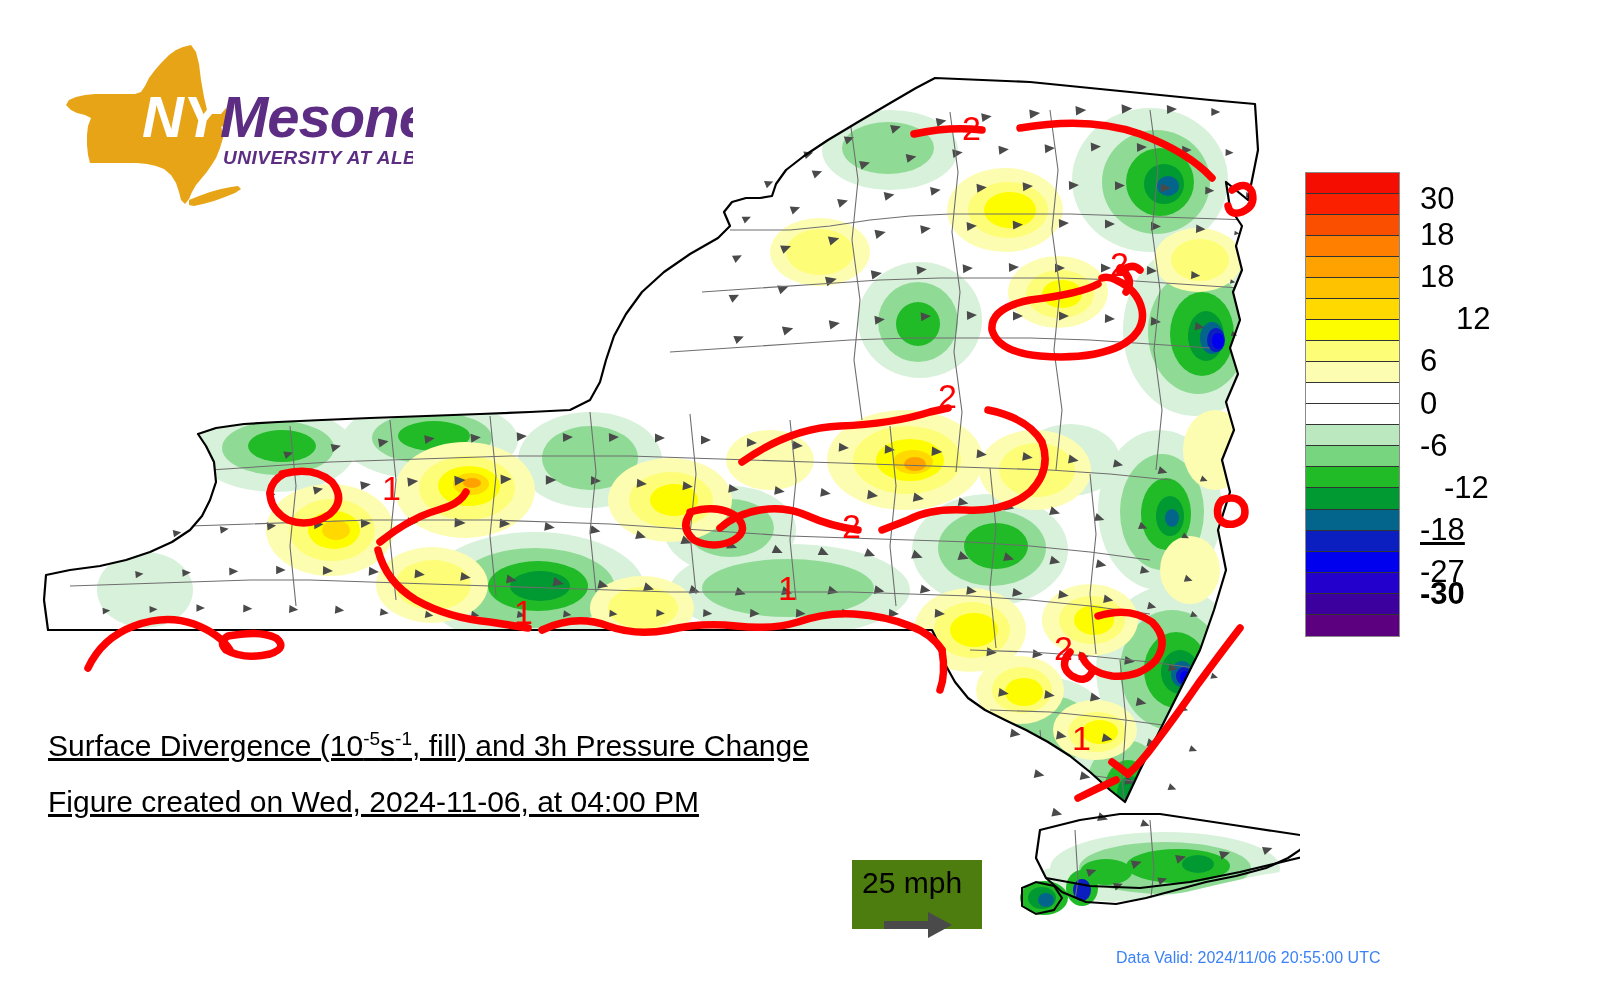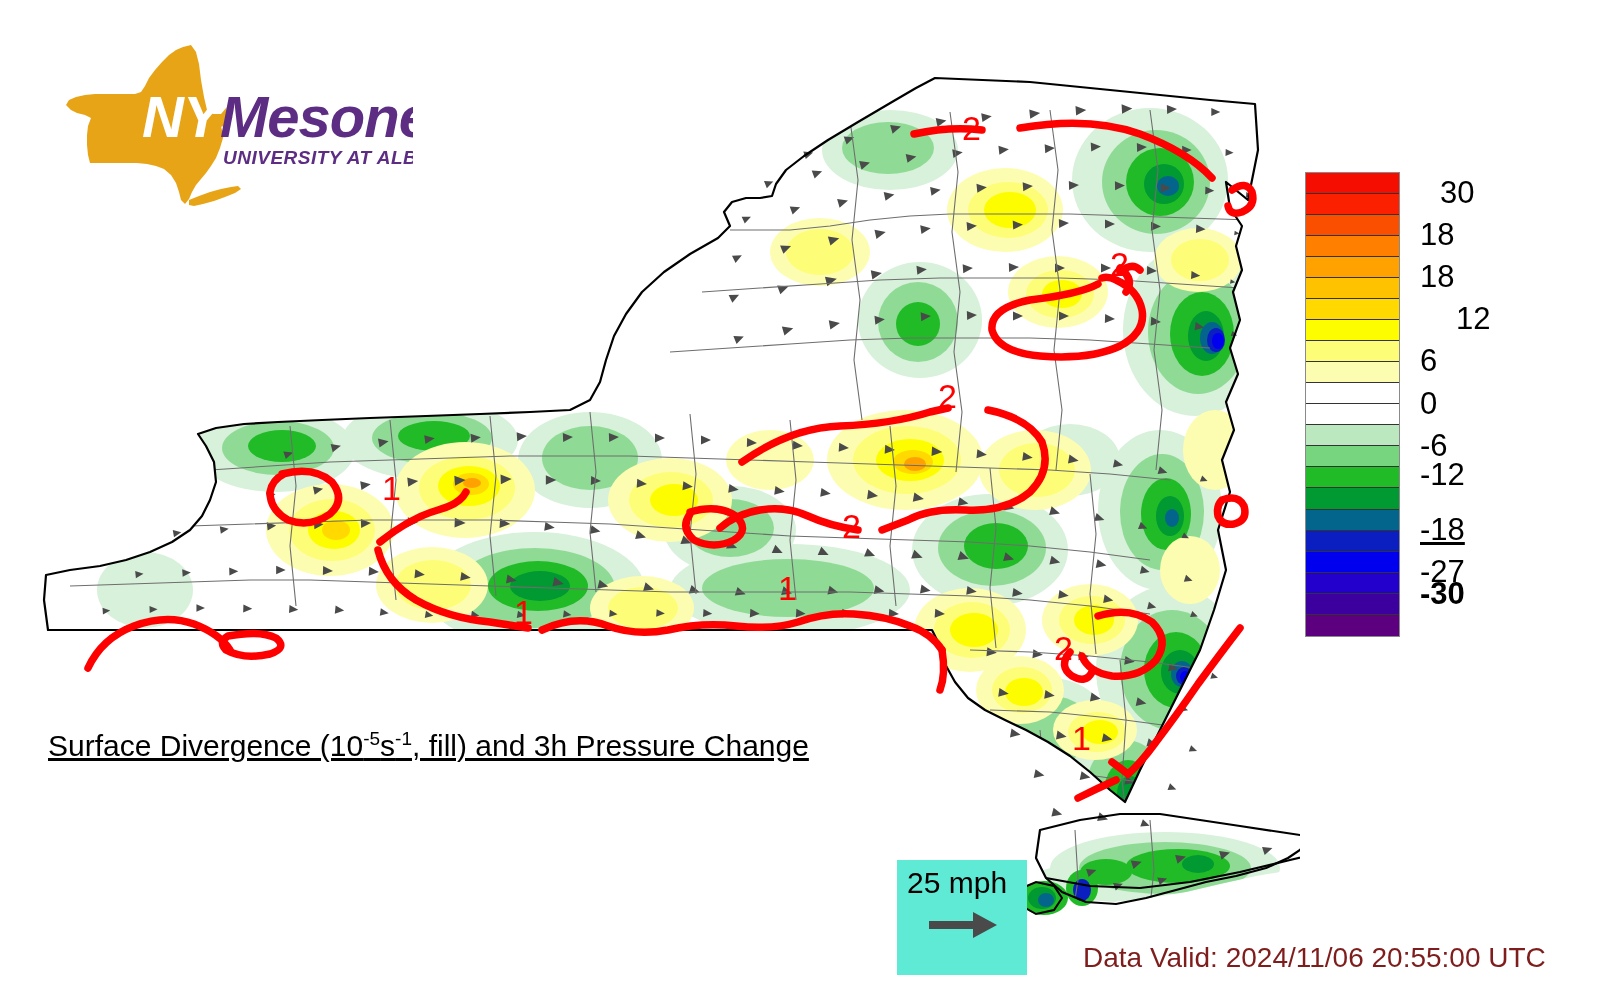--- a/index.html
+++ b/index.html
@@ -23,29 +23,29 @@
   #cb-labels{position:absolute;left:110px;top:0;width:110px;height:465px;}
   .cb-label{position:absolute;left:10px;font-size:31px;line-height:31px;
             color:#000;white-space:nowrap;}
 
   
   #caption{position:absolute;left:48px;top:718px;width:900px;text-decoration:underline;}
   .cap-line{font-size:30px;line-height:56px;color:#000;white-space:nowrap;}
   .cap-line sup{font-size:19px;vertical-align:super;line-height:0;}
 
   
-  #wind-legend{position:absolute;left:852px;top:860px;width:130px;height:115px;
-               background:#5eead4;margin-left:45px;}
+  #wind-legend{position:absolute;left:852px;top:860px;width:130px;height:69px;
+               background:#4d7c0f;}
   #wind-legend-label{position:absolute;left:10px;top:4px;font-size:30px;
                      line-height:38px;color:#000;}
   #wind-legend-arrow{position:absolute;left:30px;top:50px;width:72px;height:30px;}
 
   
-  #data-valid{position:absolute;left:1083px;top:945px;font-size:28px;
-              line-height:26px;color:#7f1d1d;white-space:nowrap;}
+  #data-valid{position:absolute;left:1116px;top:945px;font-size:16px;
+              line-height:26px;color:#3b82f6;white-space:nowrap;}
 </style>
 </head>
 <body>
 
 <div id="logo">
   <svg viewBox="0 0 350 170" width="350" height="170">
 
     <path fill="#e8a417" d="M120 5 L128 3 L133 10 L136 22 L138 38 L141 55 L144 68 L150 72 L158 72
          L163 66 L168 62 L172 62 L172 70 L168 78 L163 86 L160 96 L157 106
          L153 116 L148 124 L143 131 L138 137 L133 143 L129 150 L126 157
@@ -1065,38 +1065,39 @@
       <div class="cb-band" style="height: 21.0455px; background: rgb(34, 187, 40); border-bottom: 1px solid rgb(51, 51, 51);"></div>
       <div class="cb-band" style="height: 21.0455px; background: rgb(0, 153, 50); border-bottom: 1px solid rgb(51, 51, 51);"></div>
       <div class="cb-band" style="height: 21.0455px; background: rgb(4, 101, 140); border-bottom: 1px solid rgb(51, 51, 51);"></div>
       <div class="cb-band" style="height: 21.0455px; background: rgb(11, 30, 192); border-bottom: 1px solid rgb(51, 51, 51);"></div>
       <div class="cb-band" style="height: 21.0455px; background: rgb(0, 0, 238); border-bottom: 1px solid rgb(51, 51, 51);"></div>
       <div class="cb-band" style="height: 21.0455px; background: rgb(35, 0, 204); border-bottom: 1px solid rgb(51, 51, 51);"></div>
       <div class="cb-band" style="height: 21.0455px; background: rgb(59, 0, 158); border-bottom: 1px solid rgb(51, 51, 51);"></div>
       <div class="cb-band" style="height: 21.0455px; background: rgb(92, 0, 128); border-bottom: none;"></div>
     </div>
   <div id="cb-labels">
-      <div class="cb-label" style="top: 5px; margin-left: 20px;">30</div>
+      <div class="cb-label" style="top: 11px;">30</div>
       <div class="cb-label" style="top: 47px;">18</div>
       <div class="cb-label" style="top: 89px;">18</div>
       <div class="cb-label" style="top: 131px; margin-left: 36px;">12</div>
       <div class="cb-label" style="top: 173px;">6</div>
       <div class="cb-label" style="top: 216px;">0</div>
       <div class="cb-label" style="top: 258px;">-6</div>
-      <div class="cb-label" style="top: 287px;">-12</div>
+      <div class="cb-label" style="top: 300px; margin-left: 24px;">-12</div>
       <div class="cb-label" style="top: 342px; text-decoration: underline;">-18</div>
       <div class="cb-label" style="top: 384px;">-27</div>
       <div class="cb-label" style="top: 406px; font-weight: bold;">-30</div>
     </div>
 </div>
 
 <div id="caption">
   <div class="cap-line">
     <span>Surface Divergence (10</span><sup>-5</sup><span>s</span><sup>-1</sup><span>, fill) and 3h Pressure Change</span>
   </div>
+  <div class="cap-line">Figure created on Wed, 2024-11-06, at 04:00 PM</div>
 </div>
 
 <div id="wind-legend">
   <div id="wind-legend-label">25 mph</div>
   <svg id="wind-legend-arrow" viewBox="0 0 72 30">
     <path d="M2 11 L46 11 L46 2 L70 15 L46 28 L46 19 L2 19 Z" fill="#4a4a4a"></path>
   </svg>
 </div>
 
 <div id="data-valid">Data Valid: 2024/11/06 20:55:00 UTC</div>

